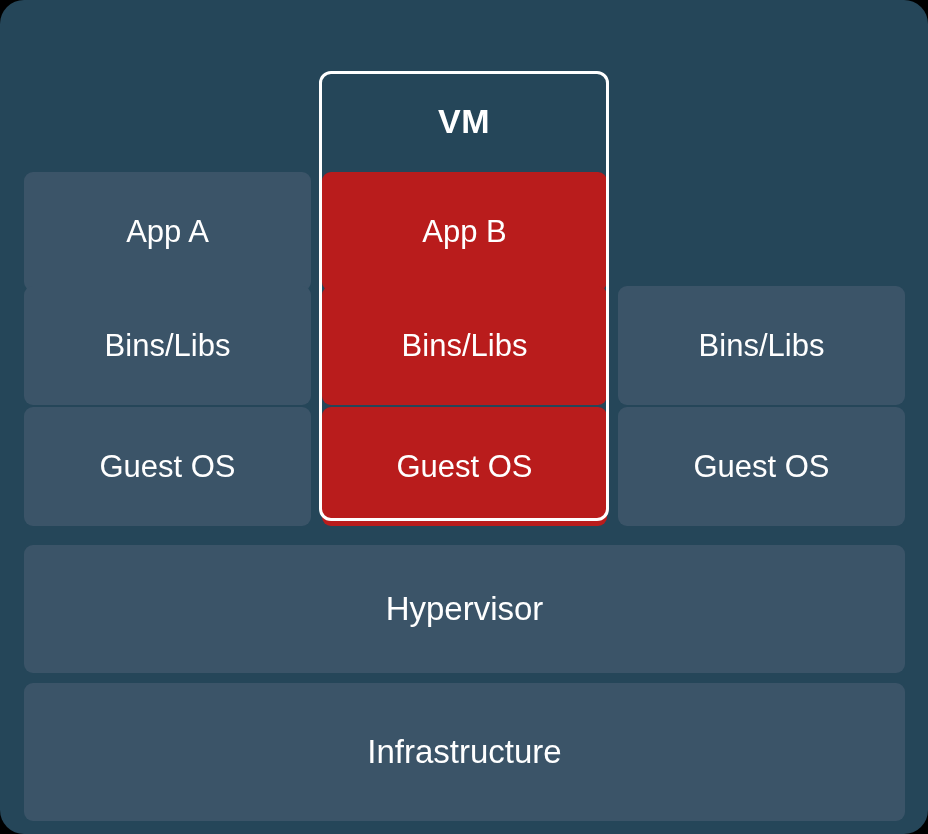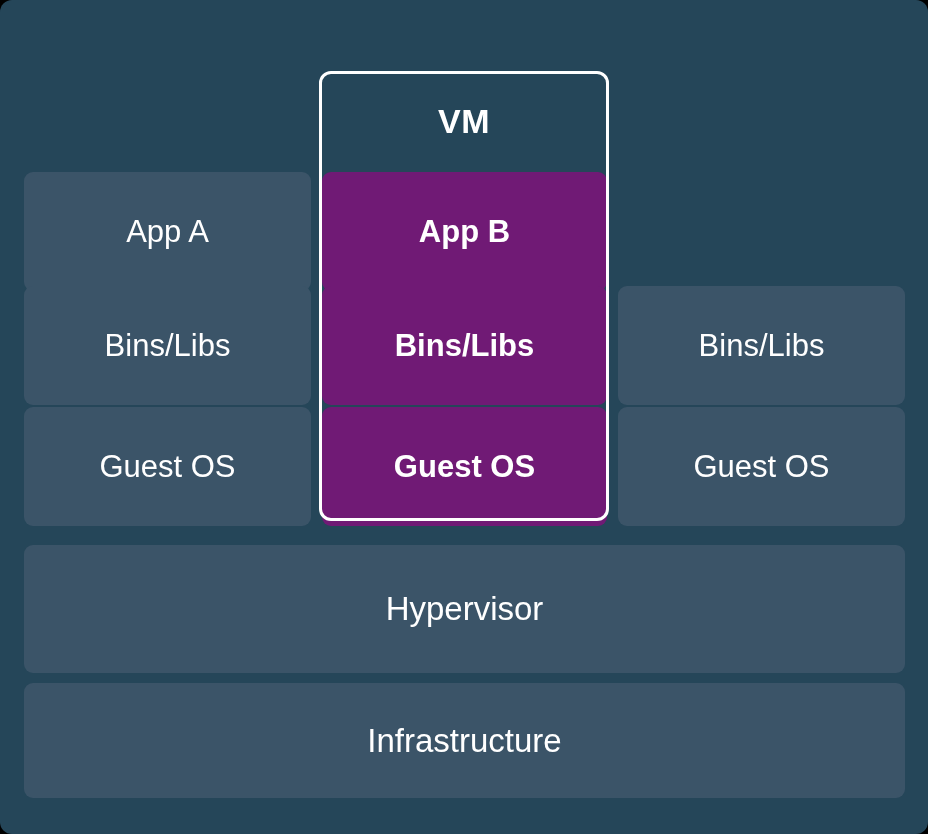--- a/index.html
+++ b/index.html
@@ -14,21 +14,21 @@
     font-family: "Liberation Sans", sans-serif;
   }
 
   
   #diagram-panel {
     position: relative;
     width: 928px;
     height: 834px;
     box-sizing: border-box;
     background: #254659;
-    border-radius: 12px;
+    border-radius: 24px;
     overflow: hidden;
   }
 
   
   .vm-frame {
     position: absolute;
     left: 319px;
     top: 71px;
     width: 290px;
     height: 450px;
@@ -73,40 +73,40 @@
     height: 119px;
     box-sizing: border-box;
     display: flex;
     align-items: center;
     justify-content: center;
     color: #ffffff;
     font-size: 31px;
     border-radius: 9px;
   }
   .cell.left   { left: 24px;  width: 287px; background: #3b5468; }
-  .cell.middle { left: 322px; width: 285px; background: #701a75; font-weight: bold; }
+  .cell.middle { left: 322px; width: 285px; background: #b91c1c; font-weight: normal; }
   .cell.right  { left: 618px; width: 287px; background: #3b5468; }
 
   
   .layer {
     position: absolute;
     left: 24px;
     width: 881px;
     box-sizing: border-box;
     background: #3b5468;
     border-radius: 9px;
     display: flex;
     align-items: center;
     justify-content: center;
     color: #ffffff;
     font-size: 33px;
     z-index: 2;
   }
   #layer-hypervisor { top: 545px; height: 128px; }
-  #layer-infra      { top: 683px; height: 115px; }
+  #layer-infra      { top: 683px; height: 138px; }
 </style>
 </head>
 <body>
 
 <div id="diagram-panel">
 
   <div class="vm-frame"></div>
   <div class="vm-label">VM</div>
 
   <div class="row" id="row-app">

